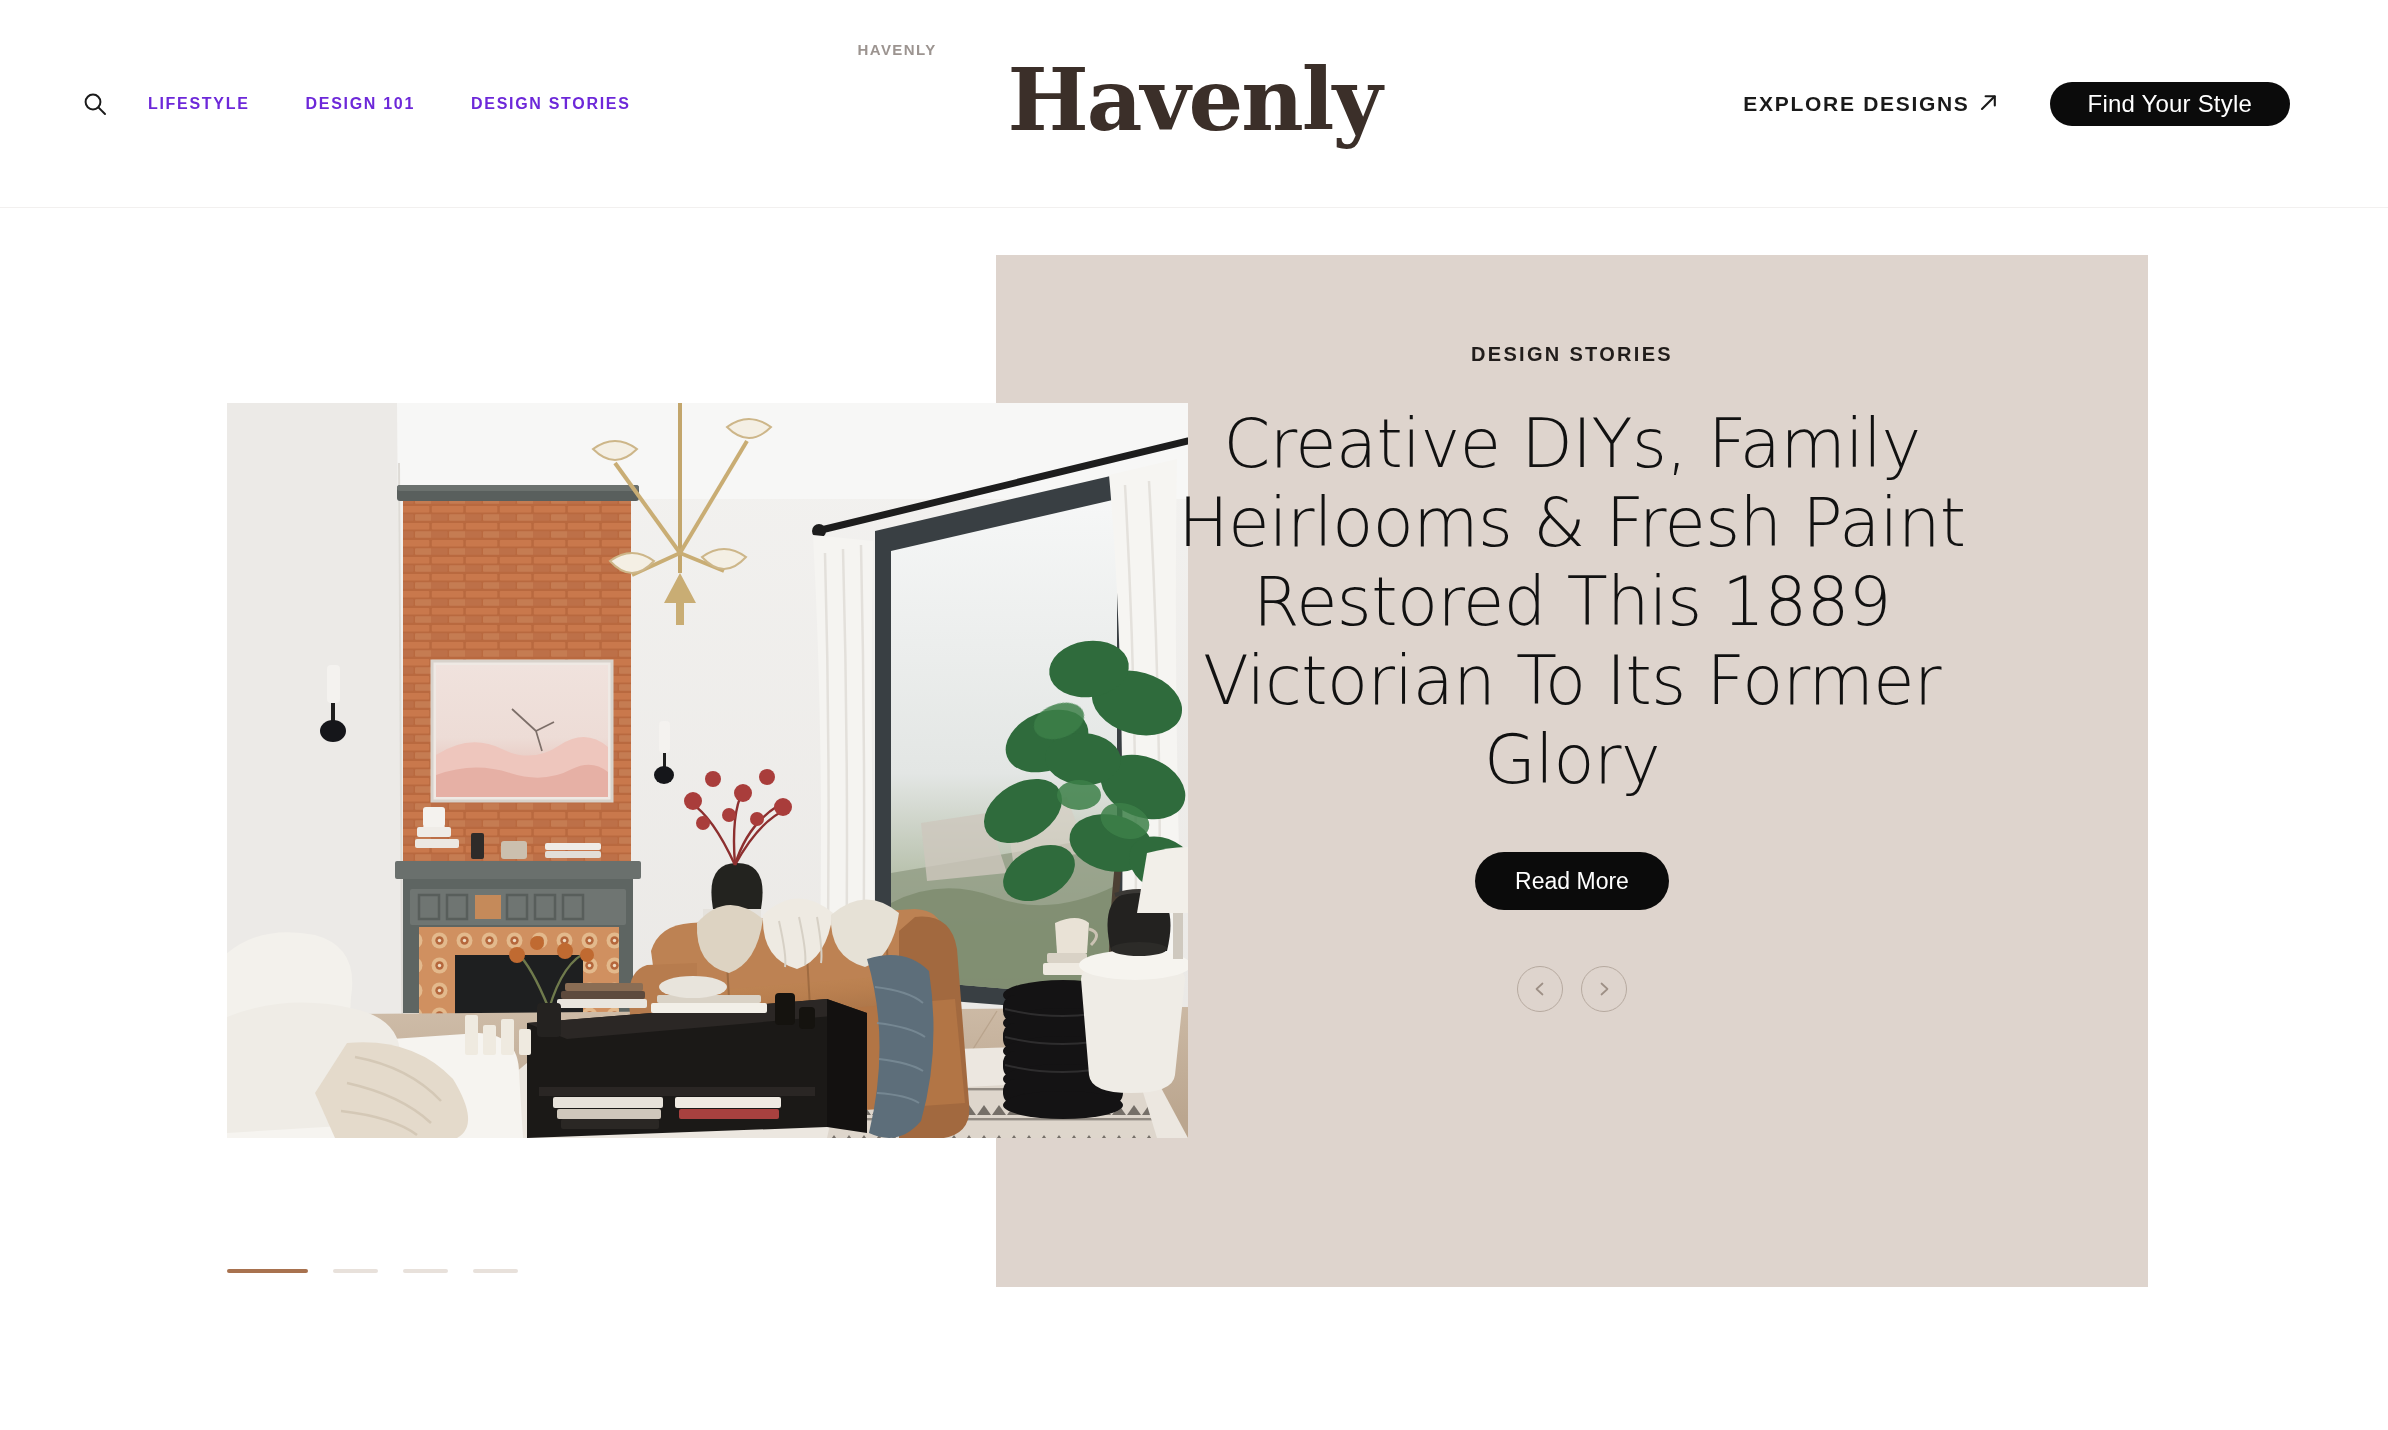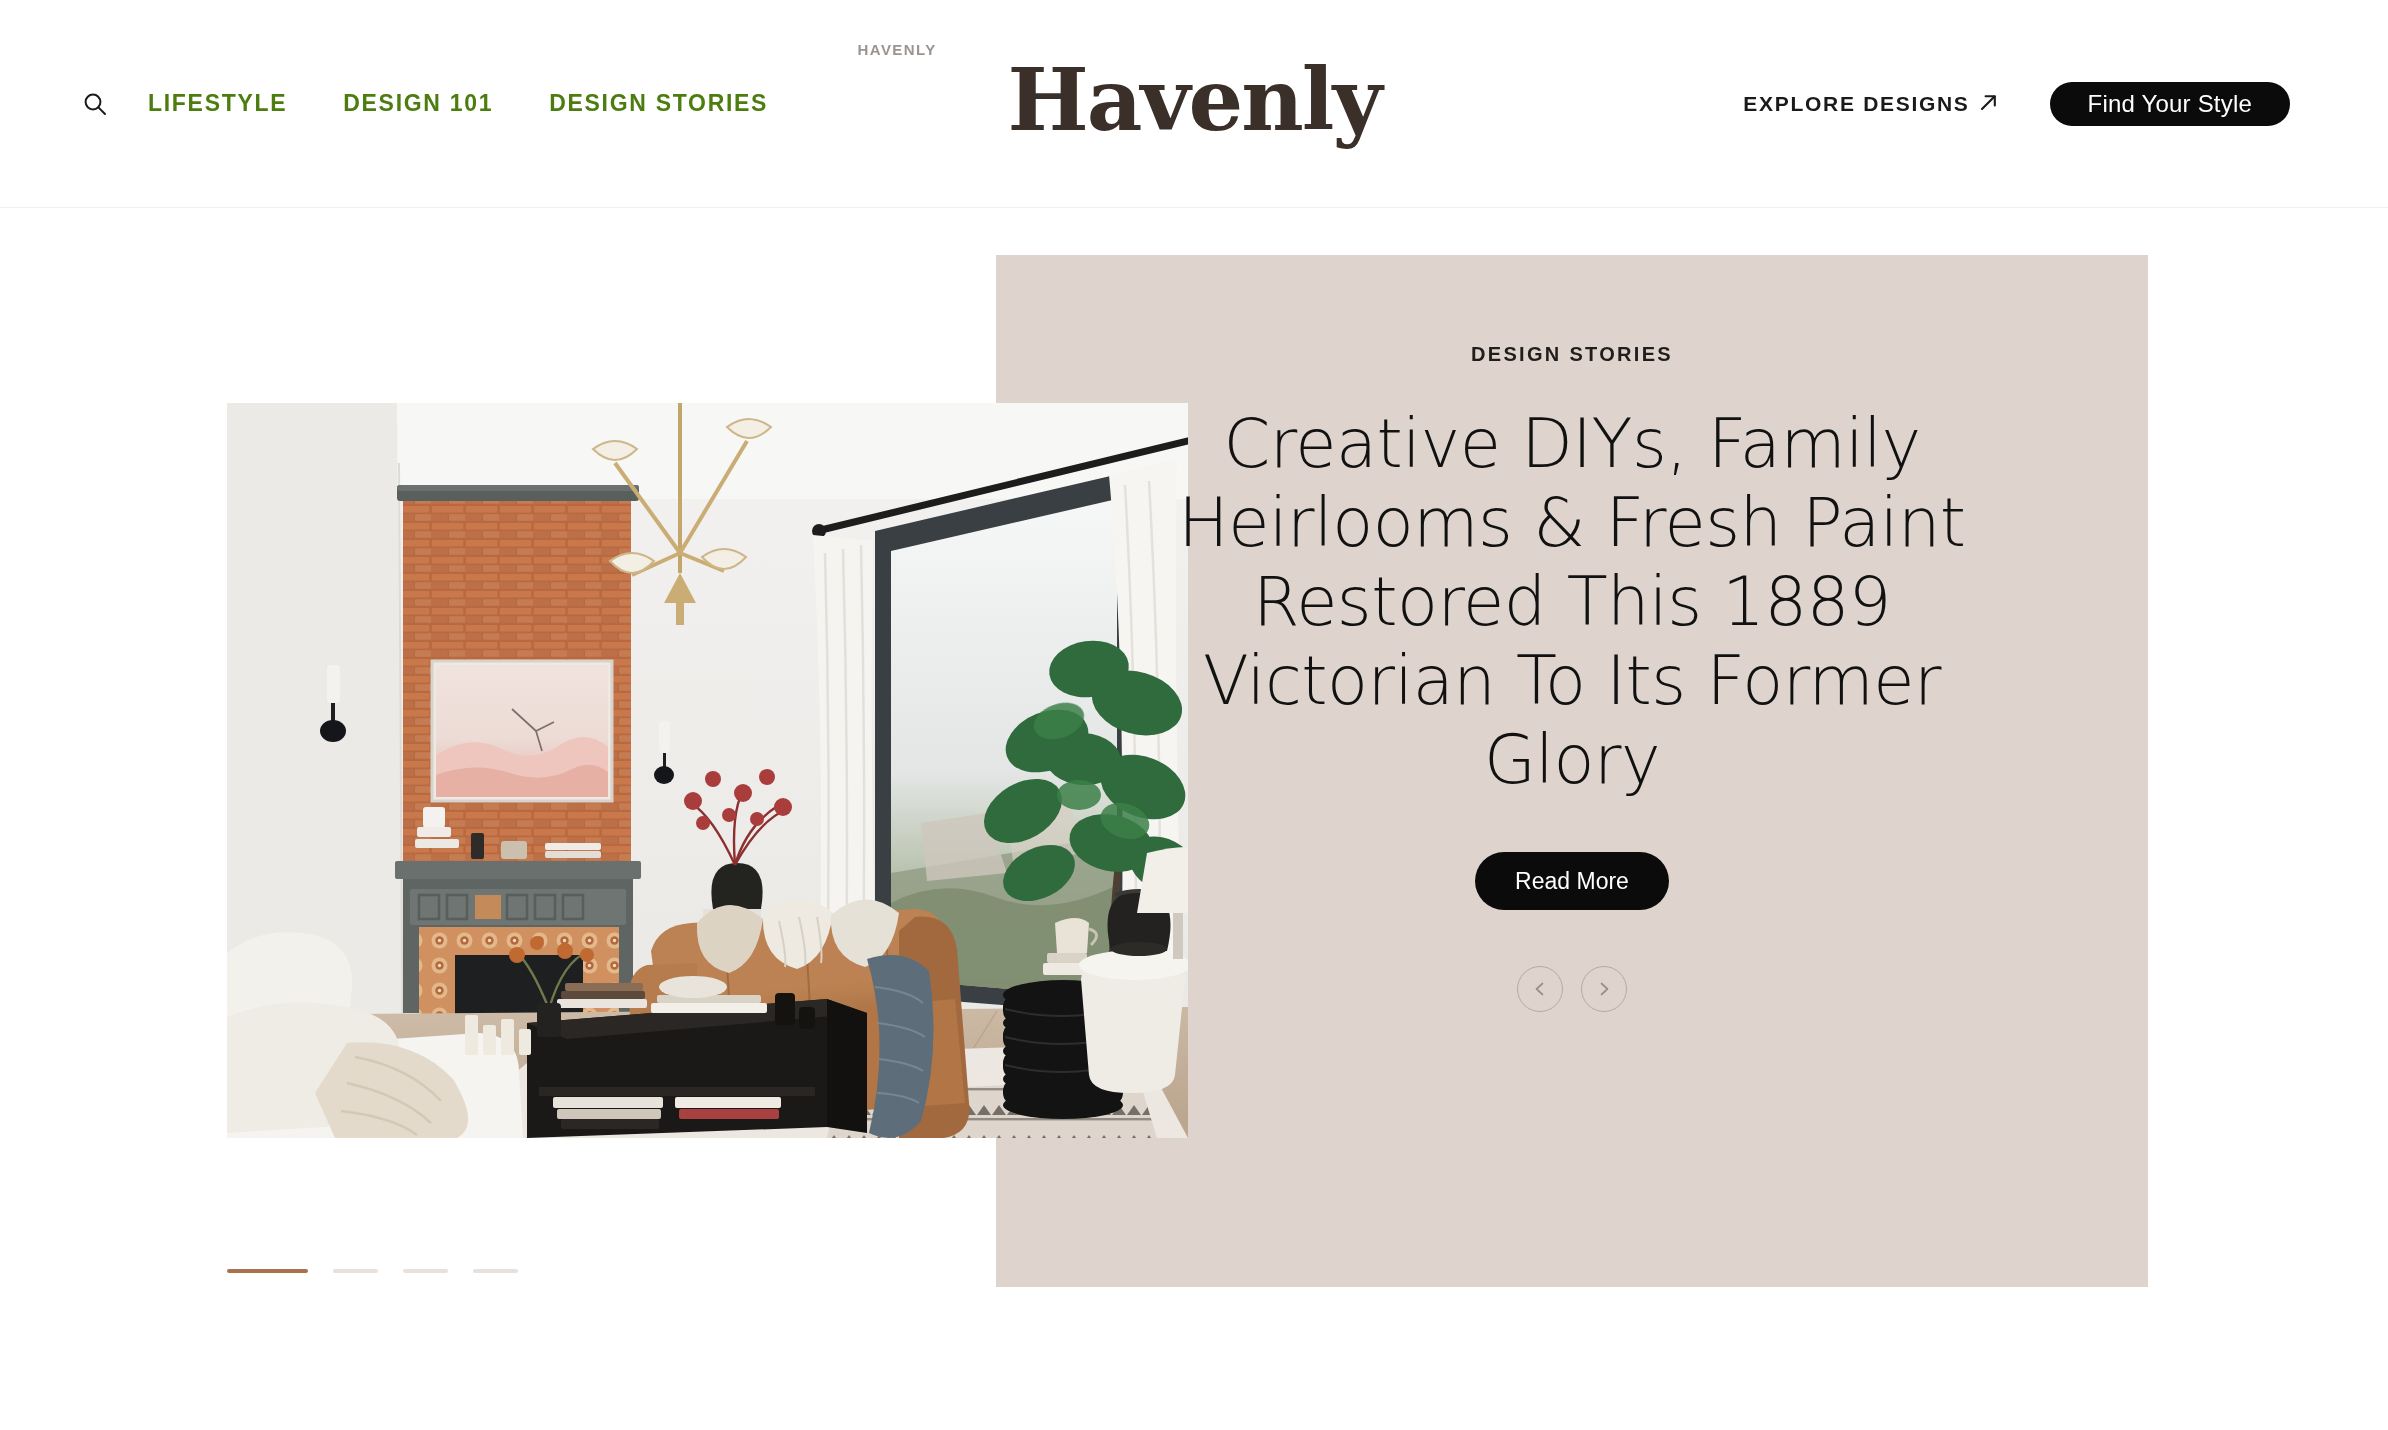--- a/index.html
+++ b/index.html
@@ -43,24 +43,24 @@
     width: 46px; height: 46px;
     display: flex; align-items: center; justify-content: center;
     cursor: pointer;
     background: none; border: none;
     margin-right: 30px;
   }
   .search-btn svg { display: block; }
 
   .nav-link {
     font-family: "Liberation Sans", sans-serif;
-    font-size: 23px;
+    font-size: 16px;
     font-weight: 700;
     letter-spacing: 1.7px;
-    color: #4d7c0f;
+    color: #6d28d9;
     text-transform: uppercase;
     text-decoration: none;
     cursor: pointer;
     padding: 10px 0;
     margin-right: 56px;
     white-space: nowrap;
   }
   .nav-link:last-child { margin-right: 0; }
 
   

